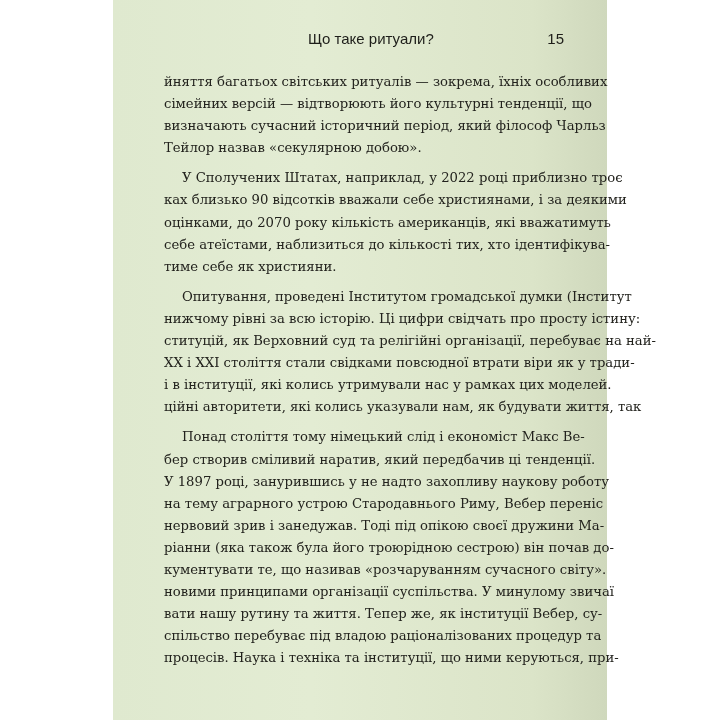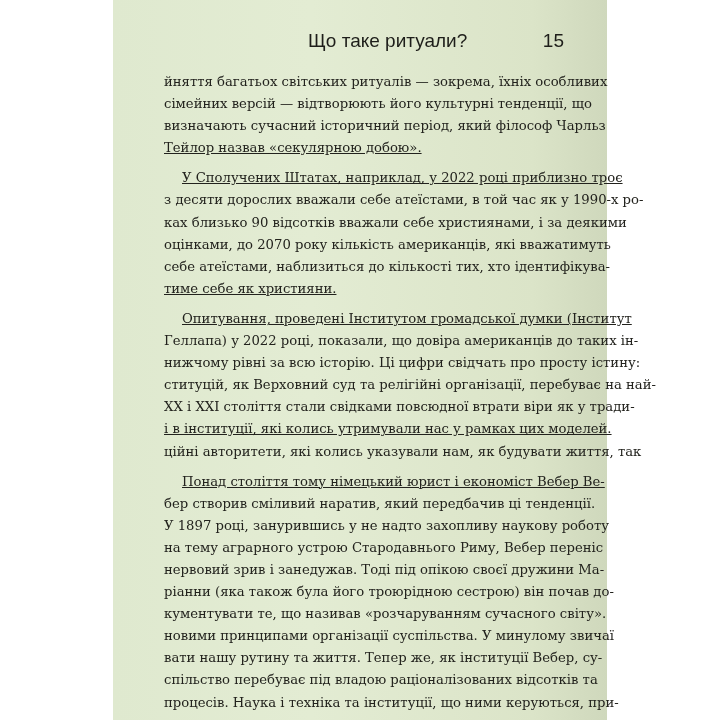--- a/index.html
+++ b/index.html
@@ -13,21 +13,21 @@
     position: absolute;
     left: 113px; top: 0;
     width: 494px; height: 720px;
     background: linear-gradient(90deg, #dfe9cf 0%, #e3ecd3 40%, #dbe4c8 85%, #cfd8bc 100%);
   }
   .page-header {
     position: absolute;
     left: 0; top: 30px;
     width: 494px; height: 20px;
     font-family: "Liberation Sans", sans-serif;
-    font-size: 19px;
+    font-size: 15px;
     color: #1e1e1a;
   }
   .running-title {
     position: absolute;
     left: 195px; top: 0;
   }
   .page-number {
     position: absolute;
     right: 43px; top: 0;
   }
@@ -41,22 +41,22 @@
     color: #22221d;
   }
   .line {
     display: block;
     white-space: nowrap;
     text-align: justify;
     text-align-last: justify;
     height: 22.1px;
     overflow: visible;
   }
-  .line.last { text-align-last: left; text-decoration: underline; }
-  .line.indent { text-indent: 18px; text-decoration: underline; }
+  .line.last { text-align-last: left; }
+  .line.indent { text-indent: 18px; }
   .para { margin: 8px; padding: 0; }
 </style>
 </head>
 <body>
 
 <div class="page">
   <div class="page-header">
     <span class="running-title">Що таке ритуали?</span>
     <span class="page-number">15</span>
   </div>
@@ -65,45 +65,43 @@
 
     <div class="para">
       <span class="line">йняття багатьох світських ритуалів — зокрема, їхніх особливих</span>
       <span class="line">сімейних версій — відтворюють його культурні тенденції, що</span>
       <span class="line">визначають сучасний історичний період, який філософ Чарльз</span>
       <span class="line last">Тейлор назвав «секулярною добою».</span>
     </div>
 
     <div class="para">
       <span class="line indent">У Сполучених Штатах, наприклад, у 2022 році приблизно троє</span>
-      <span class="line">з десяти дорослих вважали себе атеїстами, в той час як у 1990-х ро-</span>
       <span class="line">ках близько 90 відсотків вважали себе християнами, і за деякими</span>
       <span class="line">оцінками, до 2070 року кількість американців, які вважатимуть</span>
       <span class="line">себе атеїстами, наблизиться до кількості тих, хто ідентифікува-</span>
       <span class="line last">тиме себе як християни.</span>
     </div>
 
     <div class="para">
       <span class="line indent">Опитування, проведені Інститутом громадської думки (Інститут</span>
-      <span class="line">Геллапа) у 2022 році, показали, що довіра американців до таких ін-</span>
       <span class="line">нижчому рівні за всю історію. Ці цифри свідчать про просту істину:</span>
       <span class="line">ституцій, як Верховний суд та релігійні організації, перебуває на най-</span>
       <span class="line">XX і XXI століття стали свідками повсюдної втрати віри як у тради-</span>
       <span class="line last">і в інституції, які колись утримували нас у рамках цих моделей.</span>
       <span class="line">ційні авторитети, які колись указували нам, як будувати життя, так</span>
     </div>
 
     <div class="para">
-      <span class="line indent">Понад століття тому німецький юрист і економіст Вебер Ве-</span>
+      <span class="line indent">Понад століття тому німецький слід і економіст Макс Ве-</span>
       <span class="line">бер створив сміливий наратив, який передбачив ці тенденції.</span>
       <span class="line">У 1897 році, занурившись у не надто захопливу наукову роботу</span>
       <span class="line">на тему аграрного устрою Стародавнього Риму, Вебер переніс</span>
       <span class="line">нервовий зрив і занедужав. Тоді під опікою своєї дружини Ма-</span>
       <span class="line">рі­анни (яка також була його троюрідною сестрою) він почав до-</span>
       <span class="line">кументувати те, що називав «розчаруванням сучасного світу».</span>
       <span class="line">новими принципами організації суспільства. У минулому звичаї</span>
       <span class="line">вати нашу рутину та життя. Тепер же, як інституції Вебер, су-</span>
-      <span class="line">спільство перебуває під владою раціоналізованих відсотків та</span>
+      <span class="line">спільство перебуває під владою раціоналізованих процедур та</span>
       <span class="line">процесів. Наука і техніка та інституції, що ними керуються, при-</span>
 
     </div>
   </div>
 </div>
 
 </body></html>

